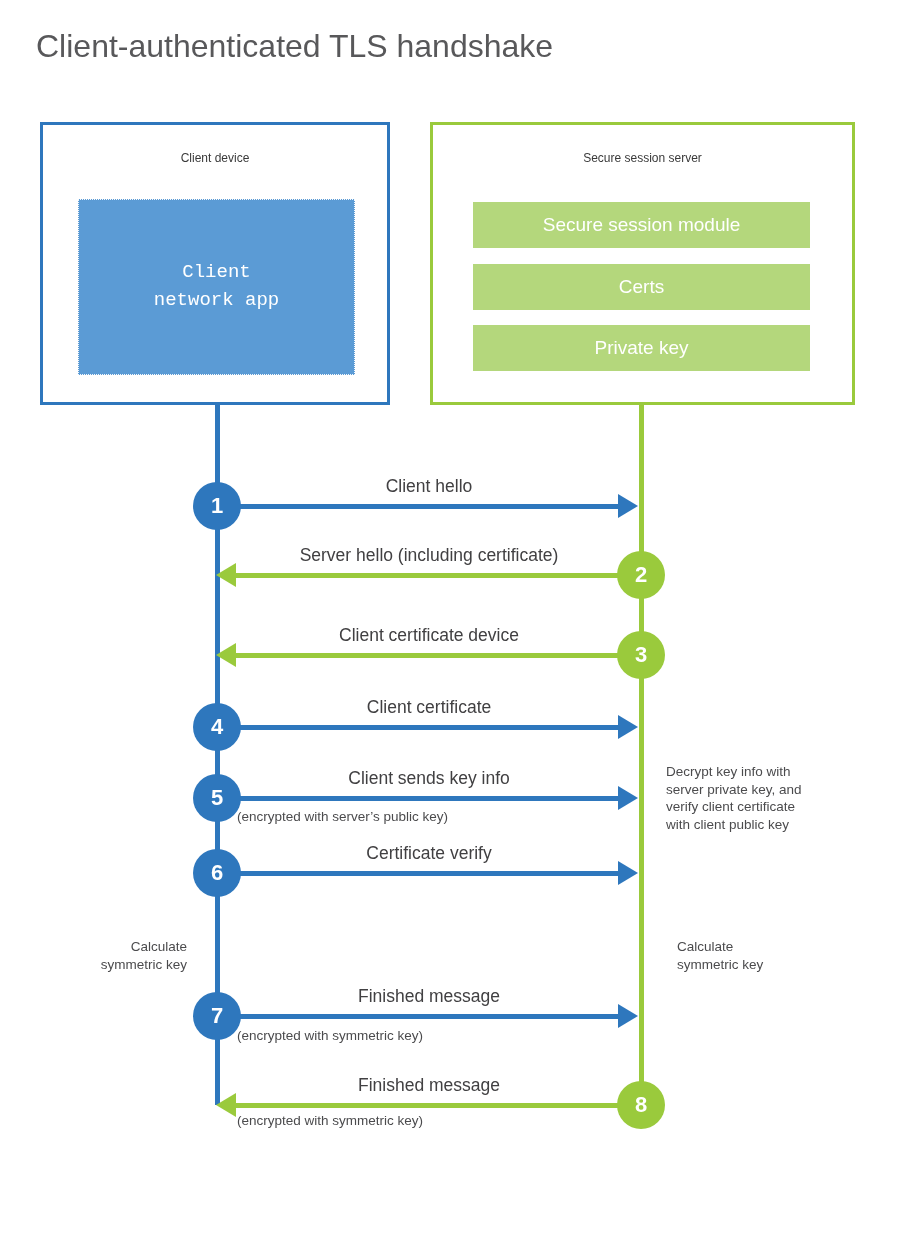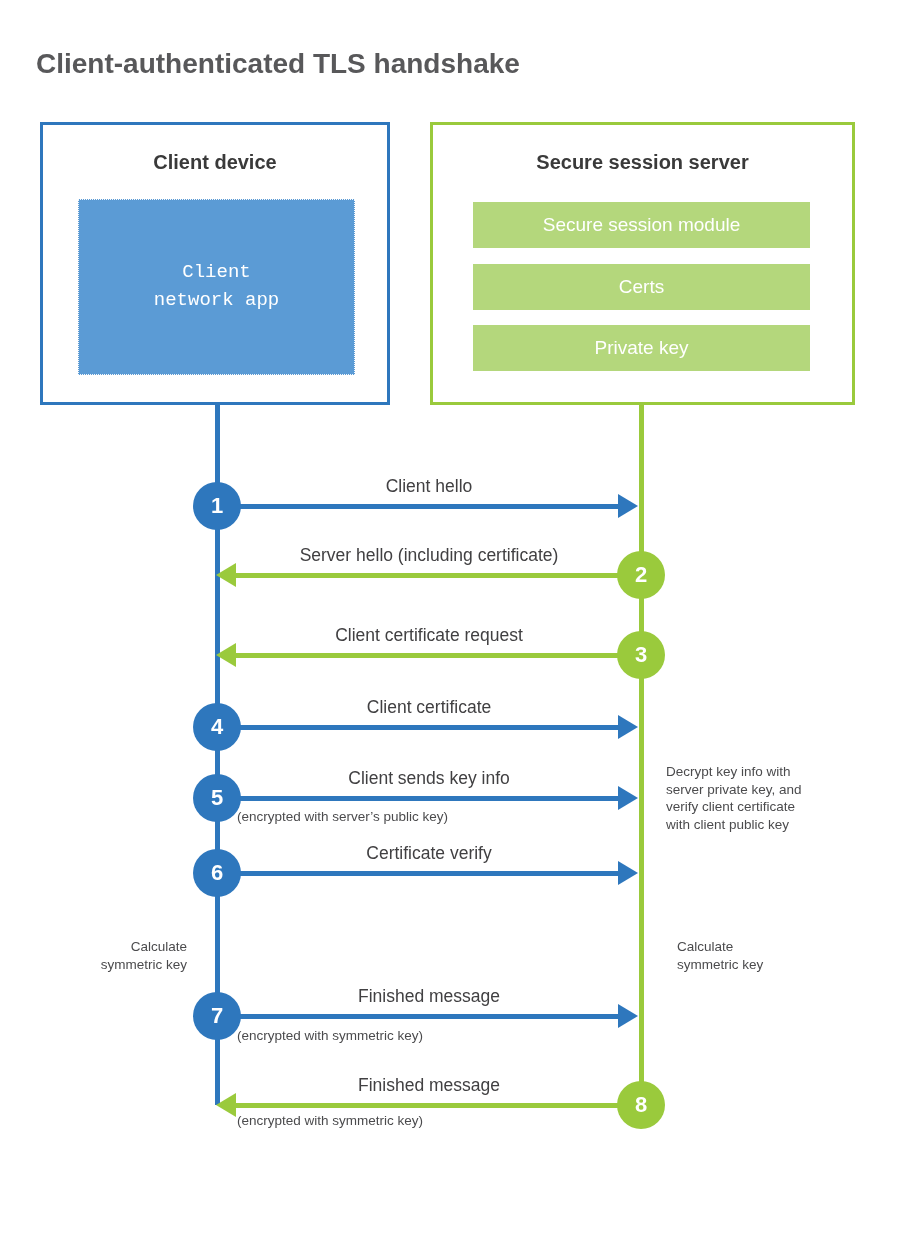--- a/index.html
+++ b/index.html
@@ -5,26 +5,26 @@
   :root{
     --blue:#2e77bd; --blue-fill:#5b9bd5; --green:#9aca3c; --green-fill:#b4d77c;
     --heading:#3a3a3a; --label:#414042; --note:#4b4b4d; --title:#58585a;
   }
   html,body{margin:0;padding:0;background:#fff;}
   #canvas{
     position:relative;width:900px;height:1256px;background:#ffffff;overflow:hidden;
     font-family:"Liberation Sans","DejaVu Sans",sans-serif;
   }
   .abs{position:absolute;}
-  #title{left:36px;top:28px;font-size:28px;font-weight:700;color:var(--title);letter-spacing:0px;margin-top:20px;}
+  #title{left:36px;top:28px;font-size:32px;font-weight:400;color:var(--title);letter-spacing:0px;}
   
   .actor-box{box-sizing:border-box;background:#fff;}
   #client-box{left:40px;top:122px;width:350px;height:283px;border:3px solid var(--blue);}
   #server-box{left:430px;top:122px;width:425px;height:283px;border:3px solid var(--green);}
-  .actor-title{display:block;margin-top:26px;text-align:center;font-size:20px;font-weight:bold;color:var(--heading);}
+  .actor-title{display:block;margin-top:26px;text-align:center;font-size:12px;font-weight:normal;color:var(--heading);}
   #app-box{
     left:78px;top:199px;width:277px;height:176px;background:var(--blue-fill);
     border:1px dotted rgba(255,255,255,.95);box-sizing:border-box;
     display:flex;align-items:center;justify-content:center;font-family:Liberation Mono, monospace;
   }
   #app-box span{display:block;width:150px;text-align:center;color:#fff;font-size:19px;line-height:1.45;}
   .module-bar{
     left:473px;width:337px;height:46px;background:var(--green-fill);
     display:flex;align-items:center;justify-content:center;color:#fff;font-size:19px;
   }
@@ -91,21 +91,21 @@
     <span>1</span>
   </div>
 
   <div class="abs msg-label" style="top:545px">Server hello (including certificate)</div>
   <div class="abs msg-line green" style="top:573px"></div>
   <div class="abs ah left" style="top:563px"></div>
   <div class="abs step-circle green" style="top:551px">
     <span>2</span>
   </div>
 
-  <div class="abs msg-label" style="top:625px">Client certificate request</div>
+  <div class="abs msg-label" style="top:625px">Client certificate device</div>
   <div class="abs msg-line green" style="top:653px"></div>
   <div class="abs ah left" style="top:643px"></div>
   <div class="abs step-circle green" style="top:631px">
     <span>3</span>
   </div>
 
   <div class="abs msg-label" style="top:697px">Client certificate</div>
   <div class="abs msg-line blue" style="top:725px"></div>
   <div class="abs ah right" style="top:715px"></div>
   <div class="abs step-circle blue" style="top:703px">

